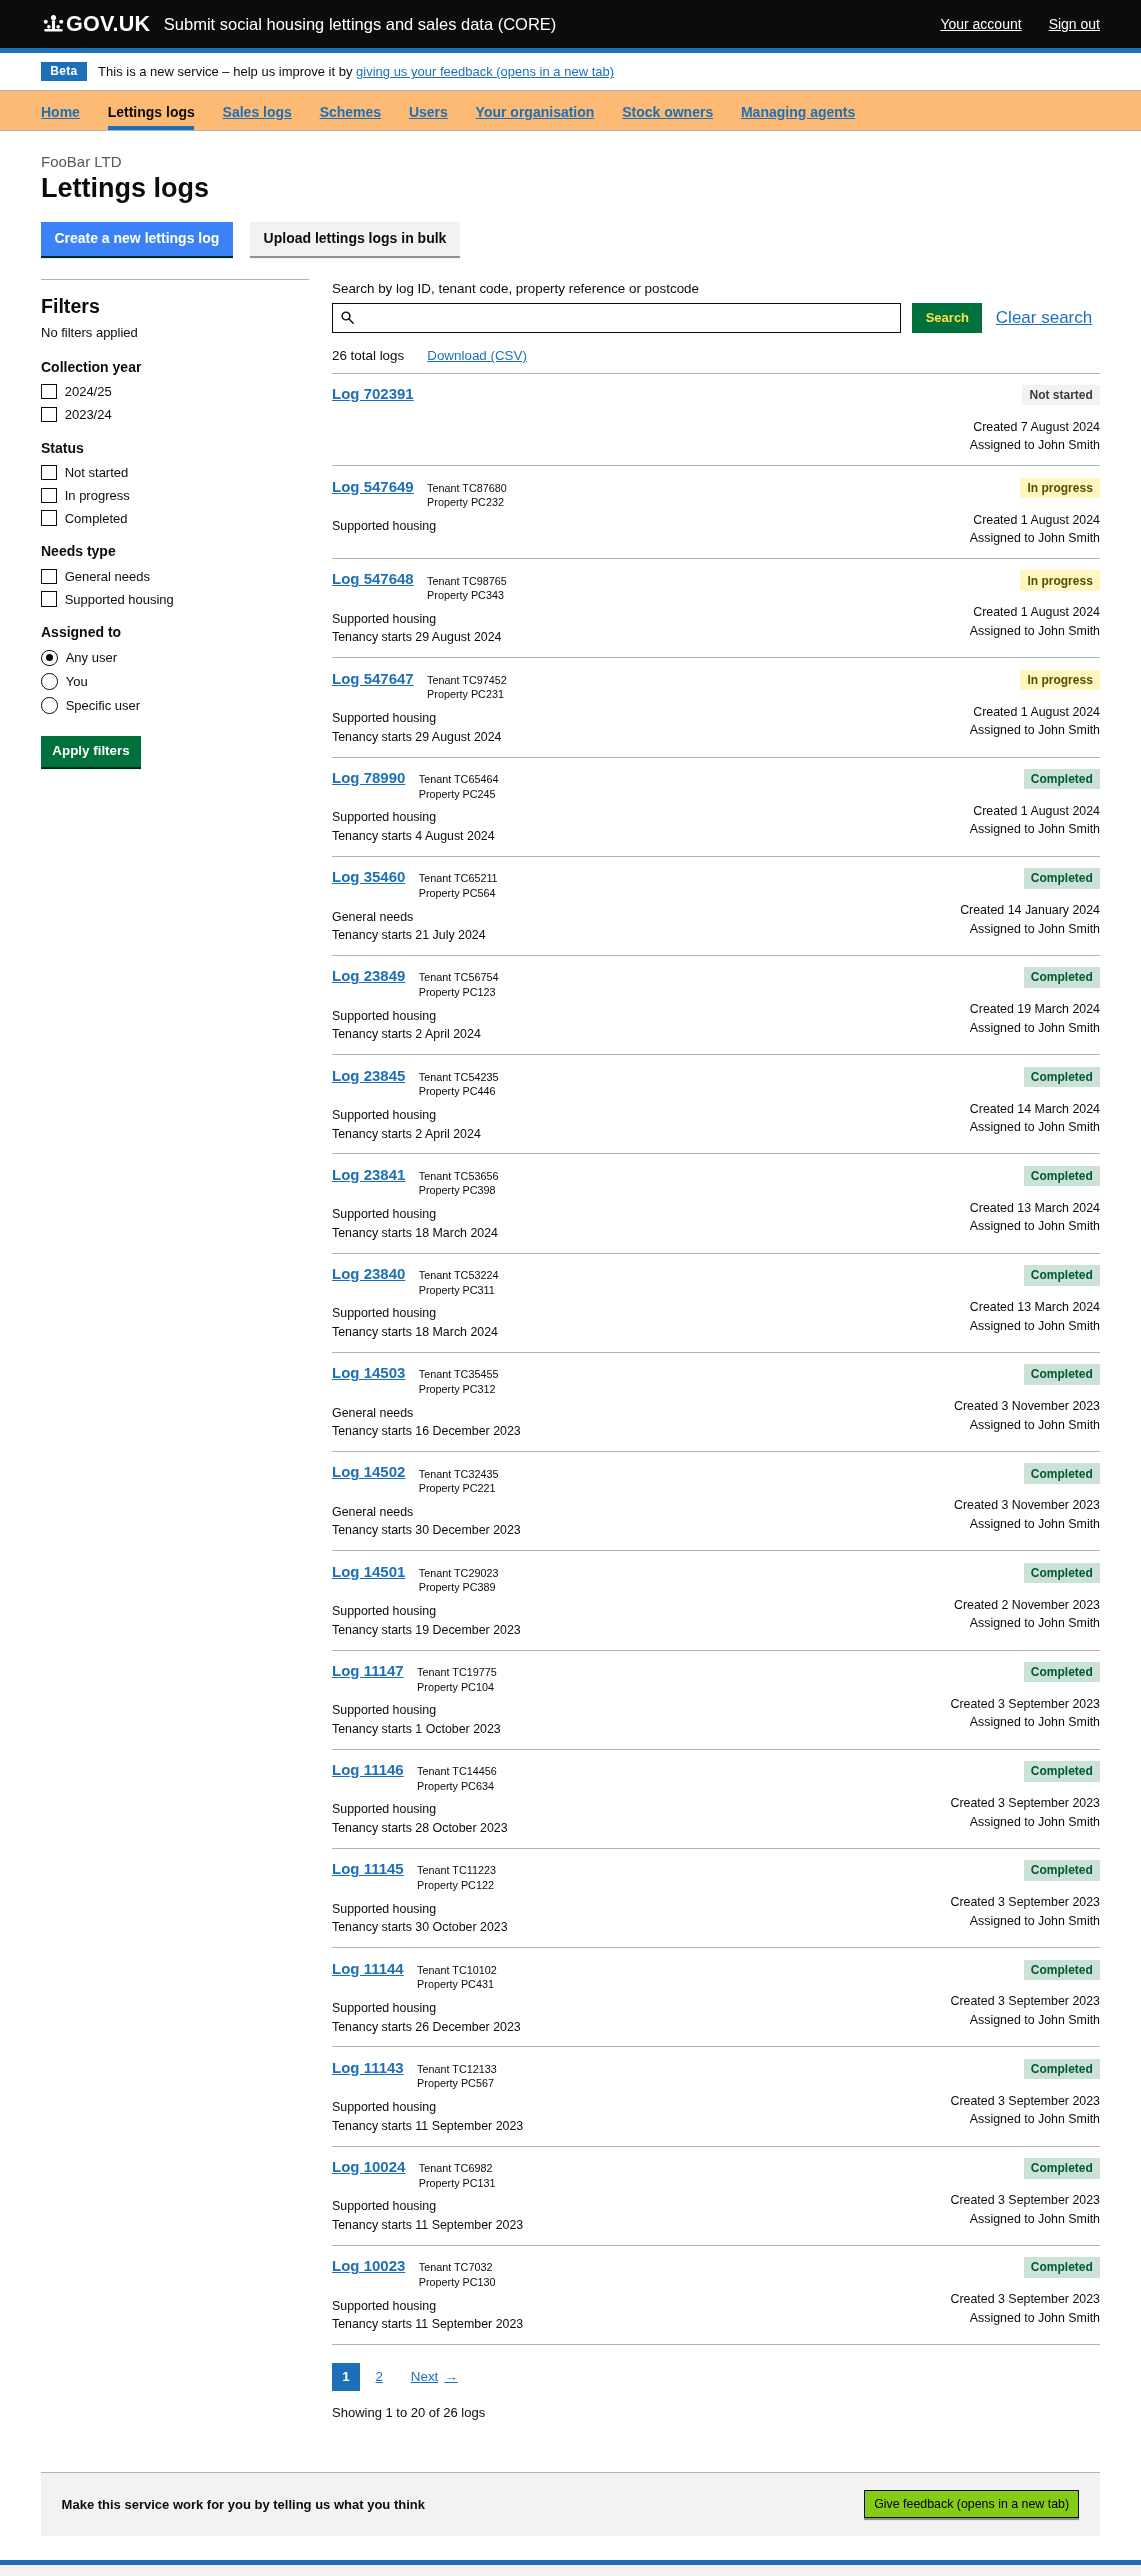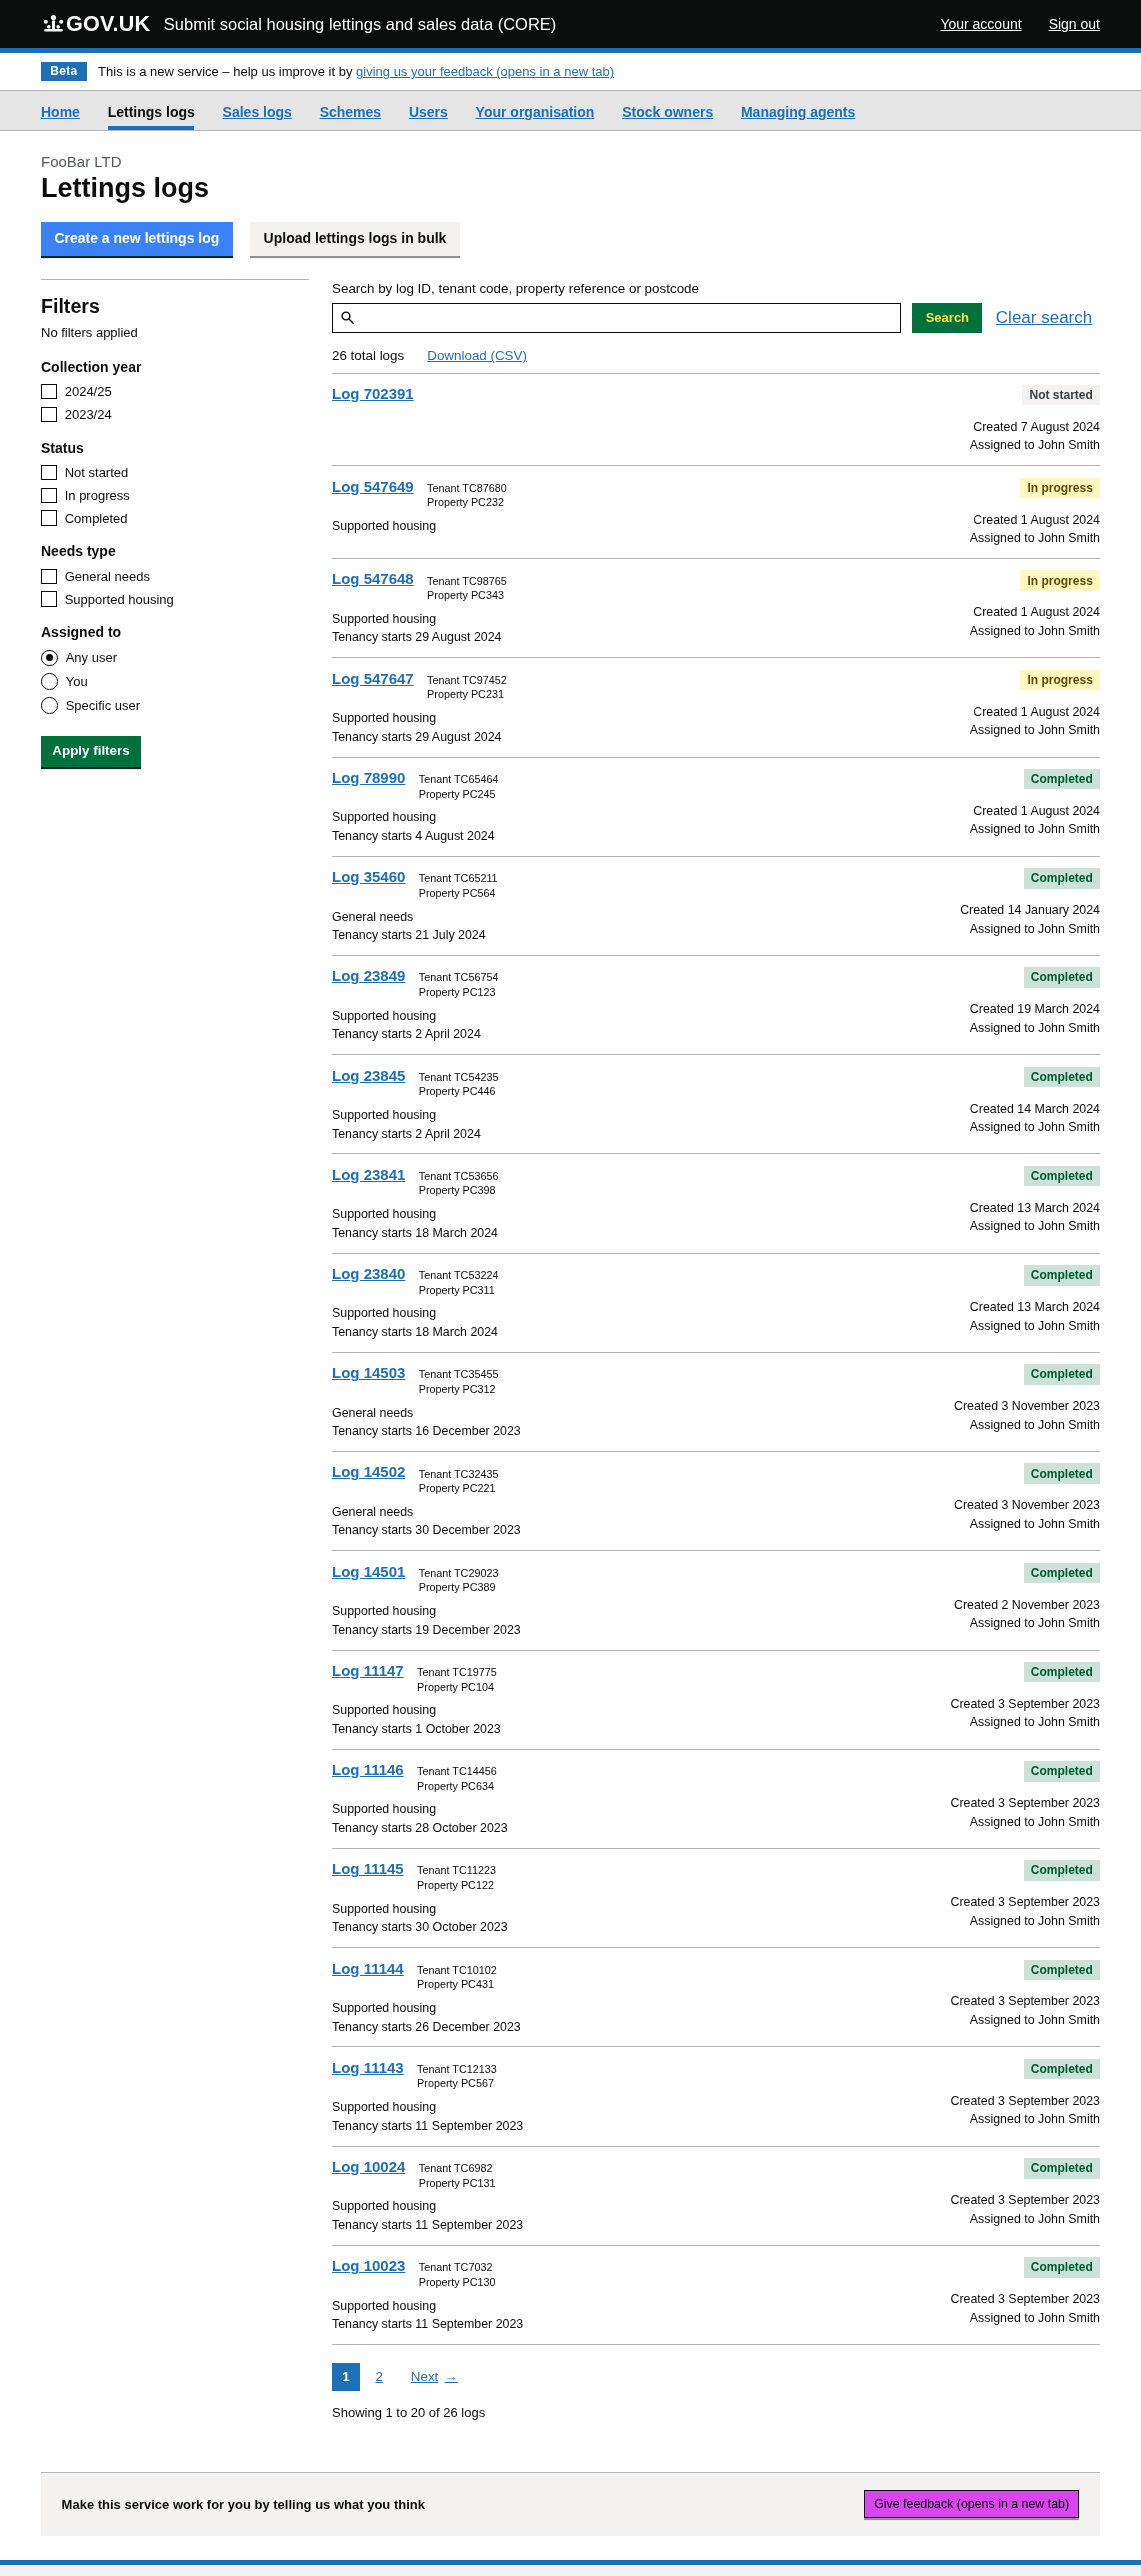--- a/index.html
+++ b/index.html
@@ -72,21 +72,21 @@
   }
   .phase-text { font-size: 13px; color: #0b0c0c; }
   .phase-text a { color: #1d70b8; text-decoration: underline; }
 
   
   .primary-nav {
     border-bottom: 0.5px solid #b1b4b6;
     padding: 0 41px;
     display: flex;
     gap: 0;
-    background: #e5e5e5;
+    background: #fdba74;
   }
   .nav-item {
     font-size: 14px;
     font-weight: bold;
     color: #1d70b8;
     padding: 12.4px 13.4px 10.3px 0;
     margin-right: 14.4px;
     text-decoration: underline;
     position: relative;
     white-space: nowrap;
@@ -375,21 +375,21 @@
     margin: 20.6px 41px 0 41px;
     background: #f3f2f1;
     padding: 17.5px 20.6px;
     display: flex;
     align-items: center;
     justify-content: space-between;
     border-top: 0.5px solid #b1b4b6;
   }
   .feedback-text { font-size: 13px; font-weight: bold; }
   .feedback-btn {
-    background: #d946ef;
+    background: #84cc16;
     border: 1px solid #0b0c0c;
     font-size: 12.4px;
     padding: 6.2px 9.3px;
     box-shadow: 0 2.1px 0 #929191;
     cursor: pointer;
   }
 
   
   .footer {
     border-top: 5.2px solid #1d70b8;

